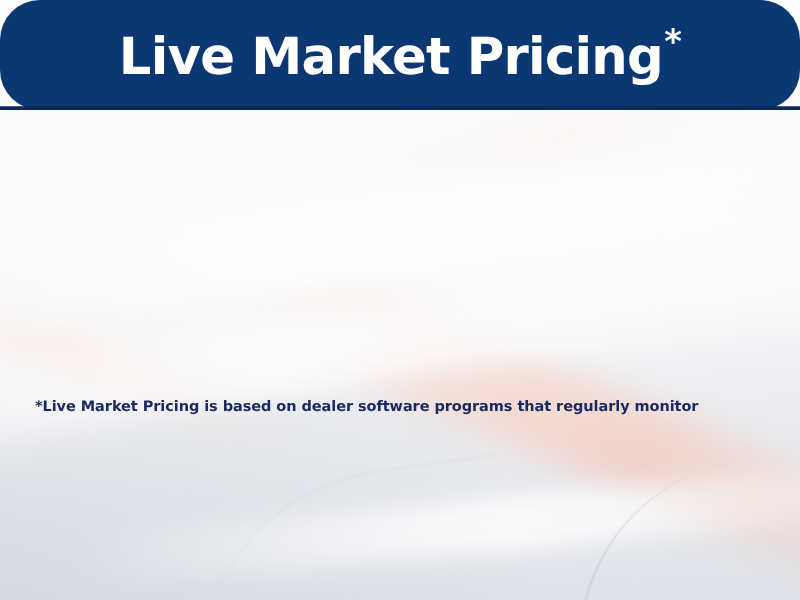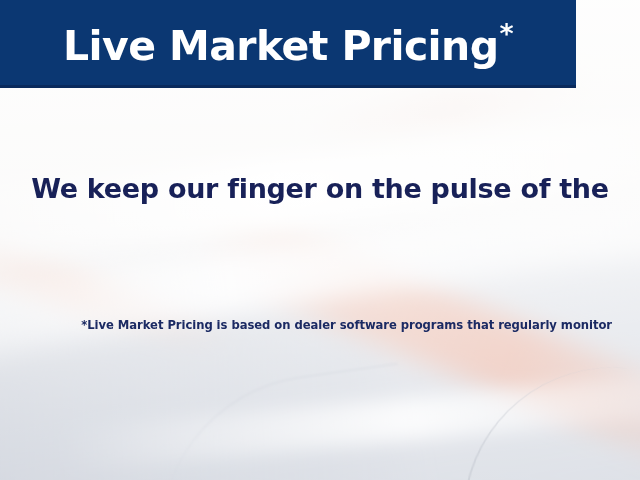--- a/index.html
+++ b/index.html
@@ -175,27 +175,28 @@
     position: absolute;
     inset: 0;
     background: linear-gradient(180deg, rgba(255,255,255,0.88) 0%, rgba(255,255,255,0.80) 38%, rgba(255,255,255,0.70) 62%, rgba(255,255,255,0.58) 100%);
   }
 
   
   .header-band {
     position: absolute;
     left: 0;
     top: 0;
-    width: 576px;
+    width: 640px;
     height: 88px;
     background: #0b3772;
     display: flex;
     align-items: center;
     justify-content: center;
     z-index: 5;
+    border-radius: 32px;
   }
   .header-band::after {
     content: "";
     position: absolute;
     left: 0;
     bottom: 0;
     width: 100%;
     height: 3px;
     background: #0a2a5c;
   }
@@ -244,21 +245,21 @@
   .headline .hl-line {
     display: block;
     white-space: nowrap;
   }
 
   .disclaimer {
     position: absolute;
     left: 28px;
     top: 228px;
     width: 584px;
-    text-align: right;
+    text-align: left;
     color: #1b2a63;
     font-family: "DejaVu Sans", sans-serif;
     font-size: 11.6px;
     font-weight: bold;
     line-height: 19px;
     letter-spacing: -0.05px;
   }
   .disclaimer .dc-line {
     display: block;
     white-space: nowrap;
@@ -285,21 +286,20 @@
     <div class="bg-veil"></div>
   </div>
 
   <div class="header-band">
     <div class="header-title"><span>Live Market Pricing</span><span class="star">*</span></div>
   </div>
 
   <div class="content">
 
     <div class="headline">
-      <span class="hl-line">We keep our finger on the pulse of the</span>
     </div>
 
     <div class="disclaimer">
       <span class="dc-line">*Live Market Pricing is based on dealer software programs that regularly monitor</span>
     </div>
 
   </div>
 </div>
 
 </body></html>

